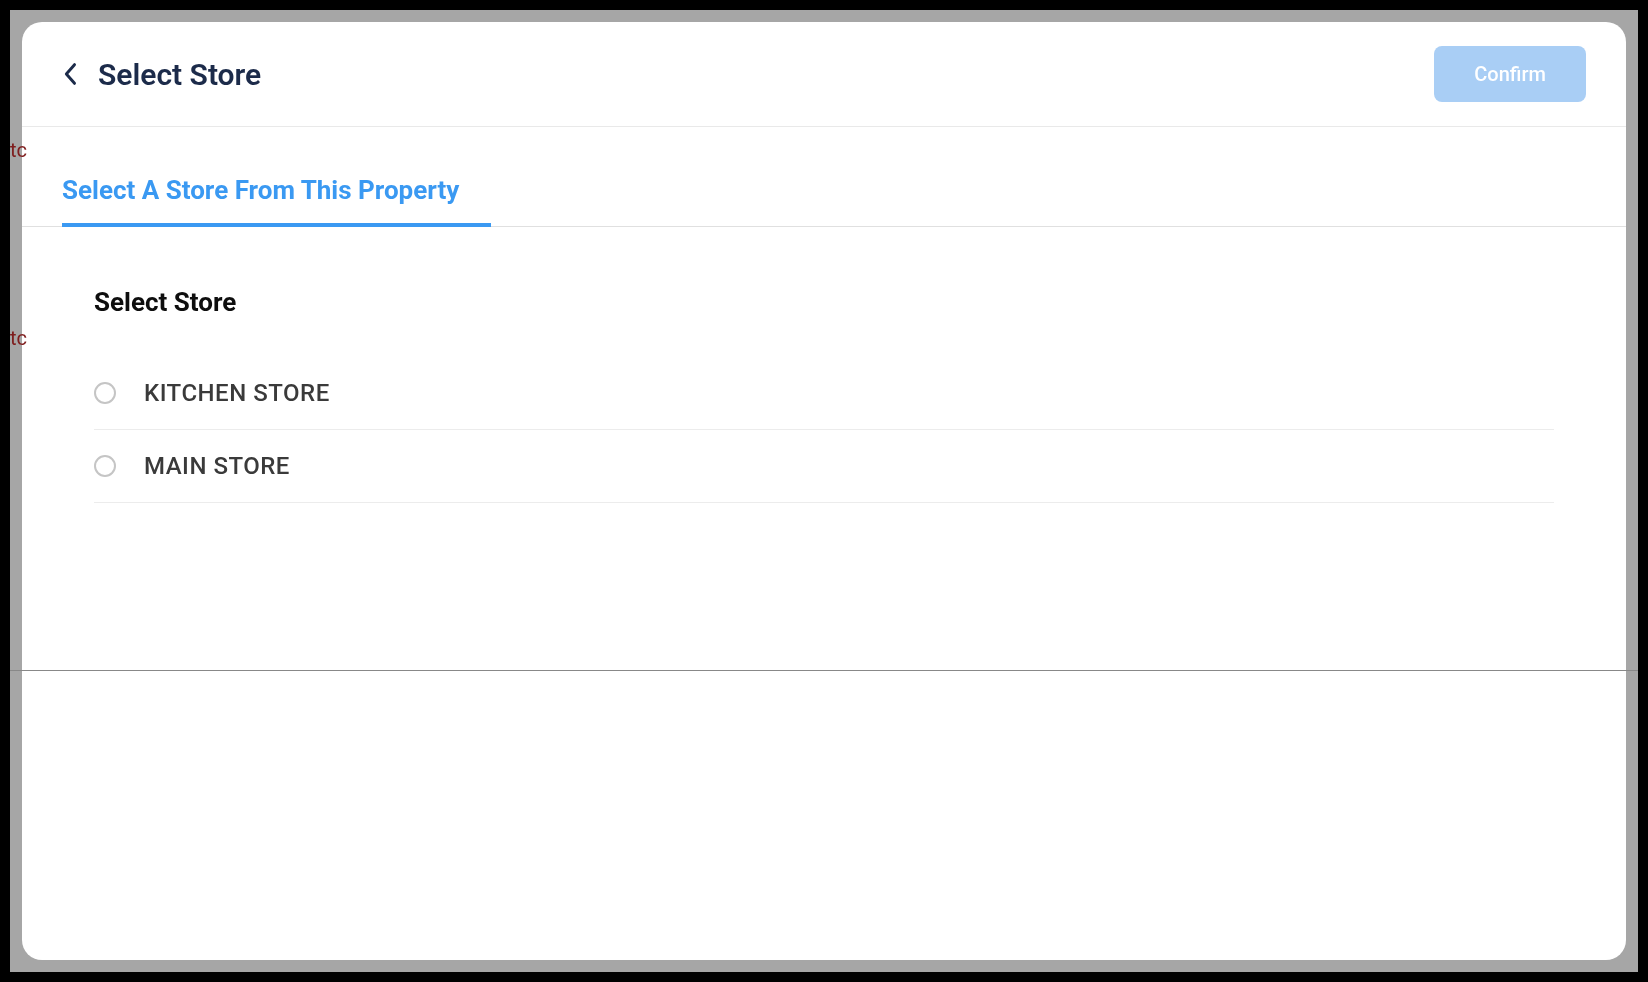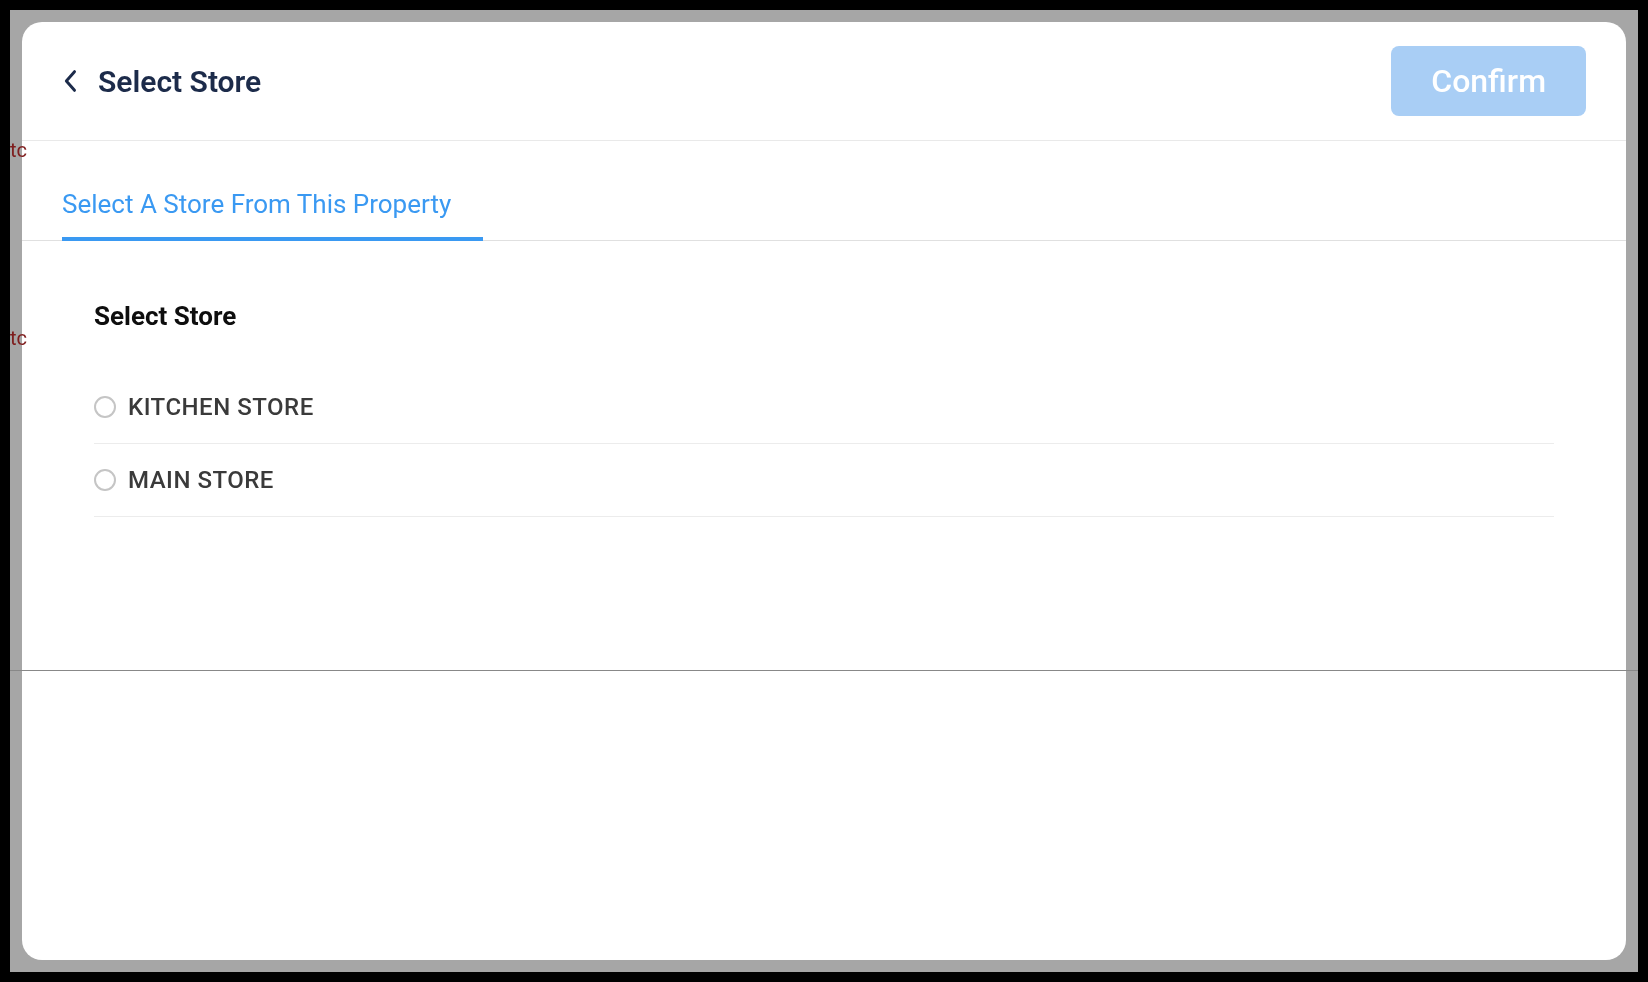--- a/index.html
+++ b/index.html
@@ -95,37 +95,37 @@
       font-weight: 600;
       color: #1c2b4a;
     }
 
     .confirm-button {
       background: #a9cef5;
       color: #fff;
       border: none;
       padding: 16px 40px;
       border-radius: 8px;
-      font-size: 32px;
+      font-size: 20px;
       font-weight: 500;
       cursor: pointer;
     }
 
     .tabs {
       display: flex;
       border-bottom: 1px solid #e0e0e0;
       padding: 0 40px;
       margin-top: 30px;
     }
 
     .tab {
       padding: 18px 32px 18px 0;
       margin-right: 50px;
       font-size: 26px;
-      font-weight: 400;
+      font-weight: 700;
       cursor: pointer;
       border-bottom: 4px solid transparent;
       margin-bottom: -1px;
     }
 
     .tab.active {
       color: #3a99f2;
       border-bottom-color: #3a99f2;
     }
 
@@ -145,21 +145,21 @@
     }
 
     .store-list {
       display: flex;
       flex-direction: column;
     }
 
     .store-item {
       display: flex;
       align-items: center;
-      gap: 12px;
+      gap: 28px;
       padding: 22px 0;
       border-bottom: 1px solid #ececec;
       cursor: pointer;
     }
 
     .radio-circle {
       width: 22px;
       height: 22px;
       border: 2px solid #c5c5c5;
       border-radius: 50%;

